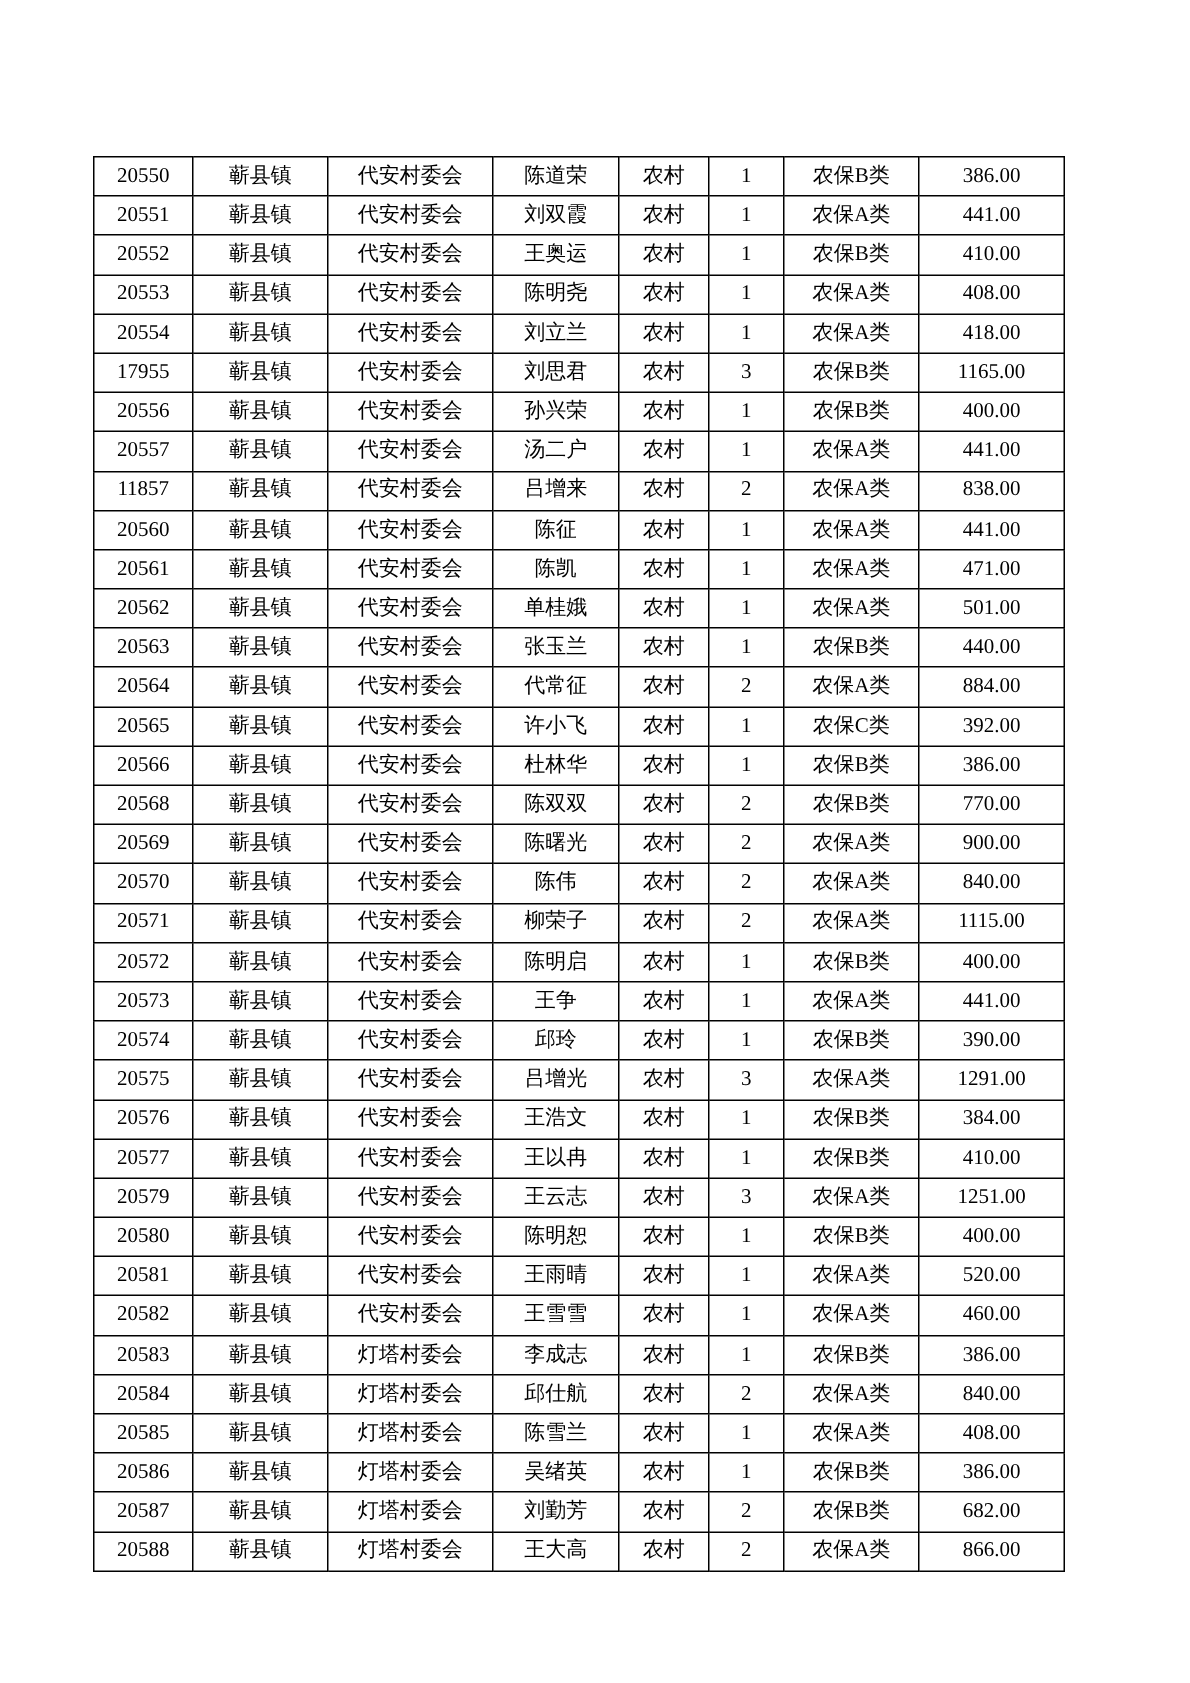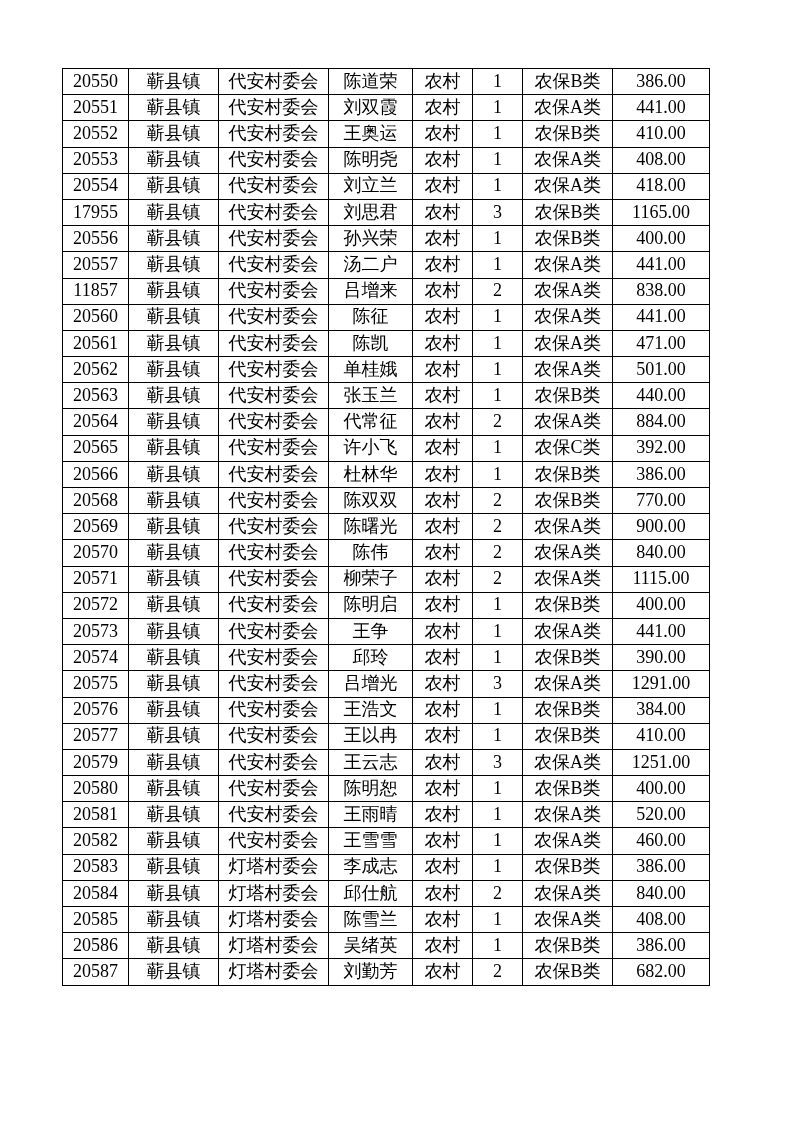--- a/index.html
+++ b/index.html
@@ -17,21 +17,22 @@
     position: relative;
     width: 793px;
     height: 1122px;
     box-sizing: border-box;
     padding: 68px 62px 0 62px;
   }
   table.data-table {
     width: 647px;
     border-collapse: collapse;
     table-layout: fixed;
-    font-size: 18px;
+    font-size: 14px;
+    margin-top: 36px;
   }
   table.data-table td {
     border: 1px solid #000000;
     height: 25.2px;
     text-align: center;
     vertical-align: middle;
     padding: 0;
     line-height: 1.1;
     white-space: nowrap;
     overflow: hidden;
@@ -407,15 +408,25 @@
         <tr>
           <td class="num-cell">20587</td>
           <td class="num-cell">蕲县镇</td>
           <td class="num-cell">灯塔村委会</td>
           <td class="num-cell">刘勤芳</td>
           <td class="num-cell">农村</td>
           <td class="num-cell">2</td>
           <td class="num-cell">农保B类</td>
           <td class="num-cell">682.00</td>
         </tr>
+        <tr>
+          <td class="num-cell">20588</td>
+          <td class="num-cell">蕲县镇</td>
+          <td class="num-cell">灯塔村委会</td>
+          <td class="num-cell">王大高</td>
+          <td class="num-cell">农村</td>
+          <td class="num-cell">2</td>
+          <td class="num-cell">农保A类</td>
+          <td class="num-cell">866.00</td>
+        </tr>
       </tbody>
   </table>
 </div>
 
 </body></html>

